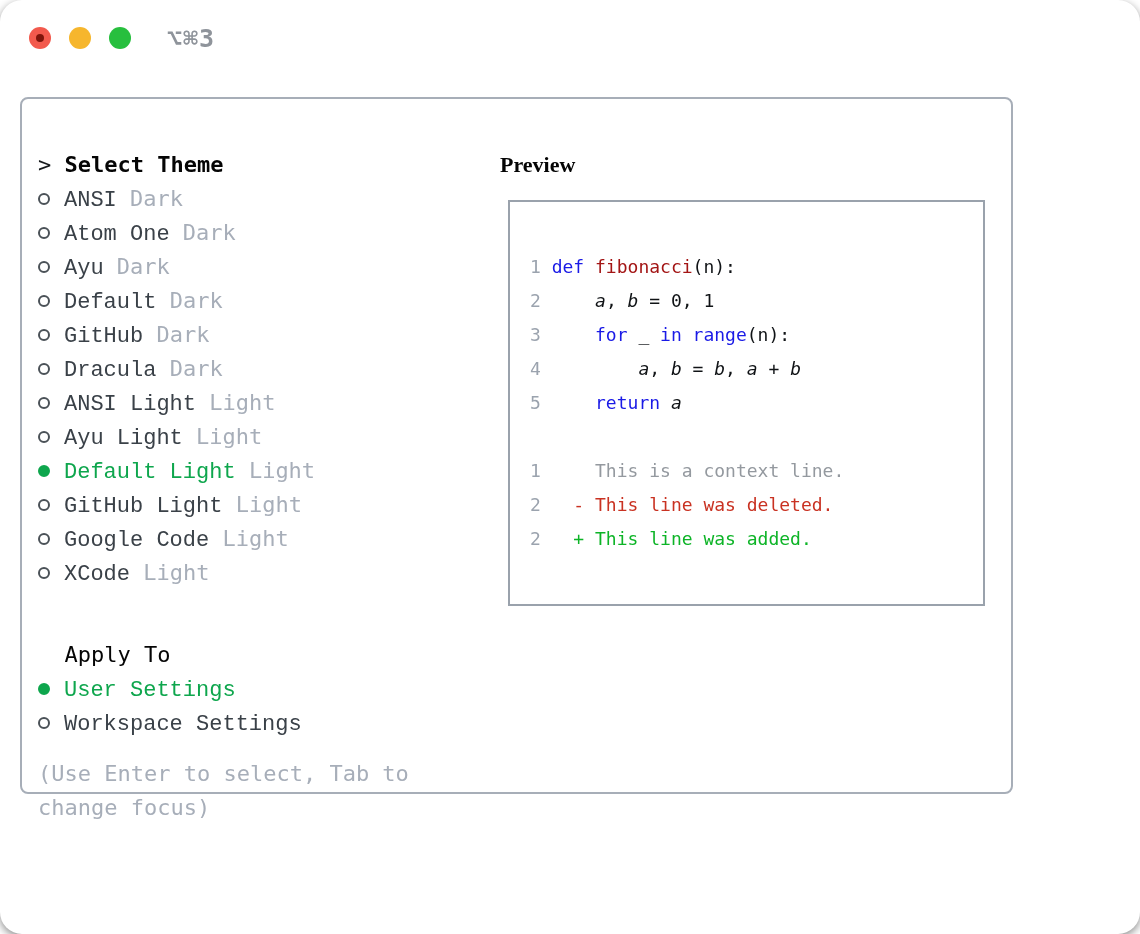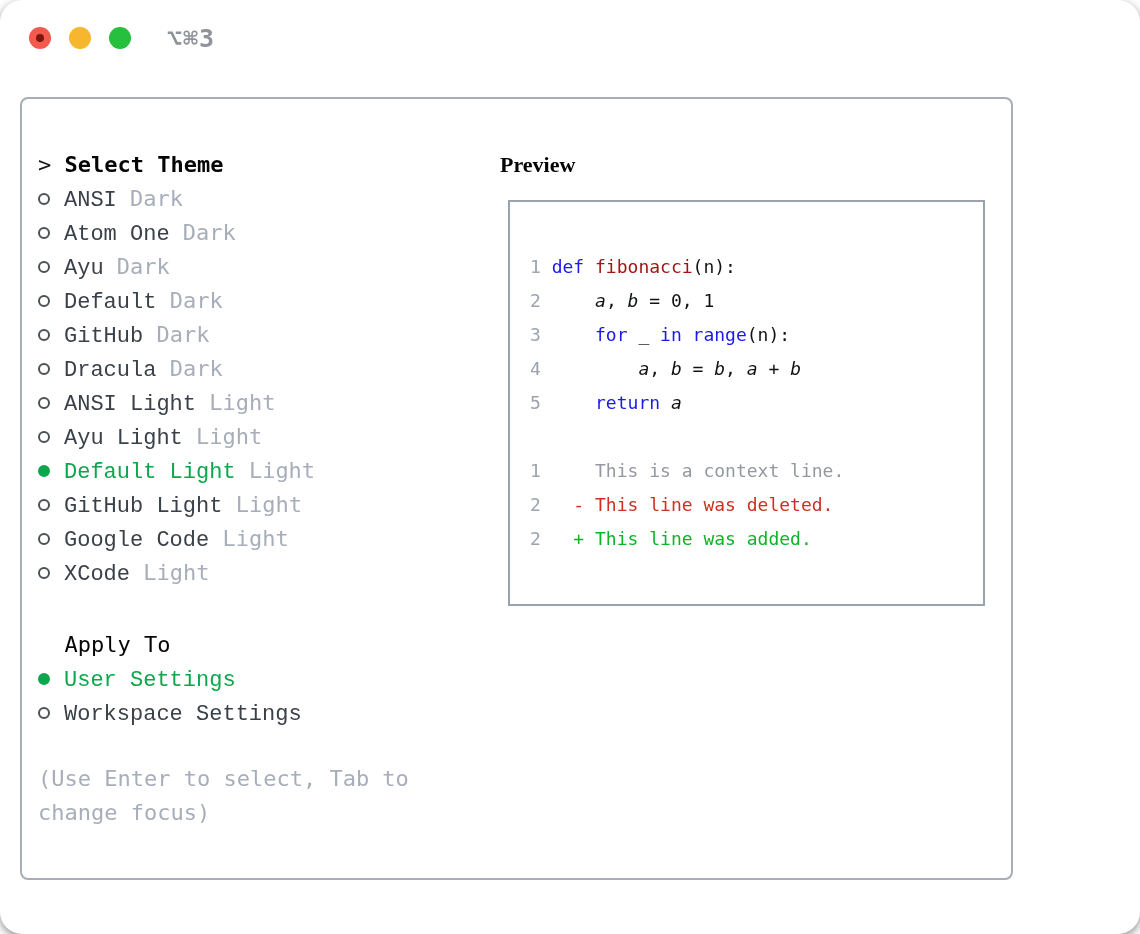--- a/index.html
+++ b/index.html
@@ -33,21 +33,21 @@
   }
   .win-title {
     position: absolute; left: 167px; top: 24px;
     font-size: 25px; font-weight: 700; letter-spacing: 1px;
     color: var(--titlebar-gray);
   }
 
   
   .panel {
     position: absolute; left: 20px; top: 97px;
-    width: 993px; height: 783px;
+    width: 993px; height: 697px;
     border: 2px solid var(--border-gray);
     border-radius: 8px;
     background: #ffffff;
   }
 
   
   .left-col { position: absolute; left: 16px; top: 49px; width: 450px; }
   .sel-header .prompt { color: #16191c; }
   .sel-header .hd { font-weight: 700; color: #050505; }
   .row { display: block; height: 34px; line-height: 34px; font-size: 22px; white-space: pre; cursor: default; }
@@ -56,24 +56,24 @@
   }
   .bullet-cell .circ {
     position: absolute; left: 0; top: 11px; width: 12px; height: 12px;
     border-radius: 50%; border: 2px solid #4a5157; background: transparent;
   }
   .bullet-cell .circ.filled { border-color: var(--accent-green); background: var(--accent-green); }
   .nm { color: var(--text-dark); font-family: Liberation Mono, monospace; }
   .nm.selected { color: var(--accent-green); }
   .tag { color: var(--muted-gray); }
 
-  .apply-block { margin-top: 38px; }
+  .apply-block { margin-top: 48px; }
   .apply-header { height: 34px; line-height: 34px; font-size: 22px; color: #050505; white-space: pre; }
   .hint {
-    margin-top: 32px; width: 400px;
+    margin-top: 17px; width: 400px;
     font-size: 22px; line-height: 34px;
     color: var(--muted-gray);
     white-space: normal;
   }
 
   
   .right-col { position: absolute; left: 478px; top: 49px; }
   .preview-title { height: 34px; line-height: 34px; font-size: 22px; font-weight: 700; color: #050505; font-family: Liberation Serif, serif; }
   .preview-box {
     margin-top: 18px; margin-left: 8px;

